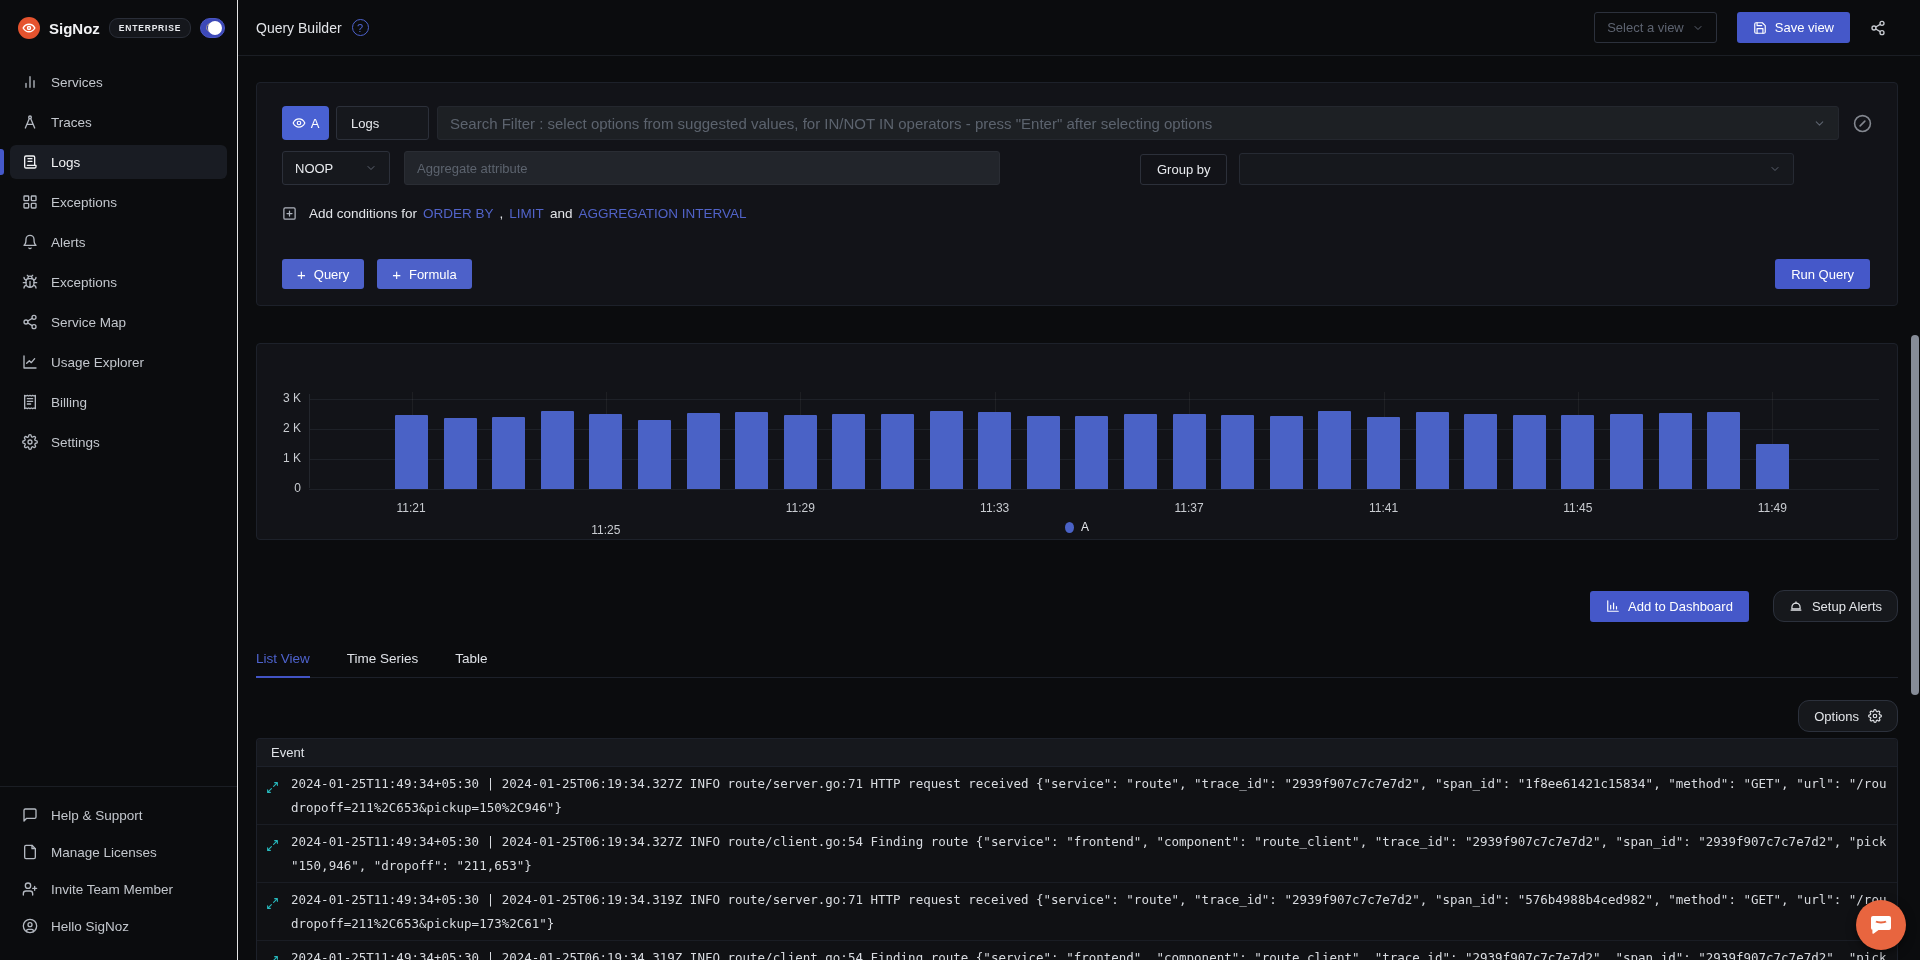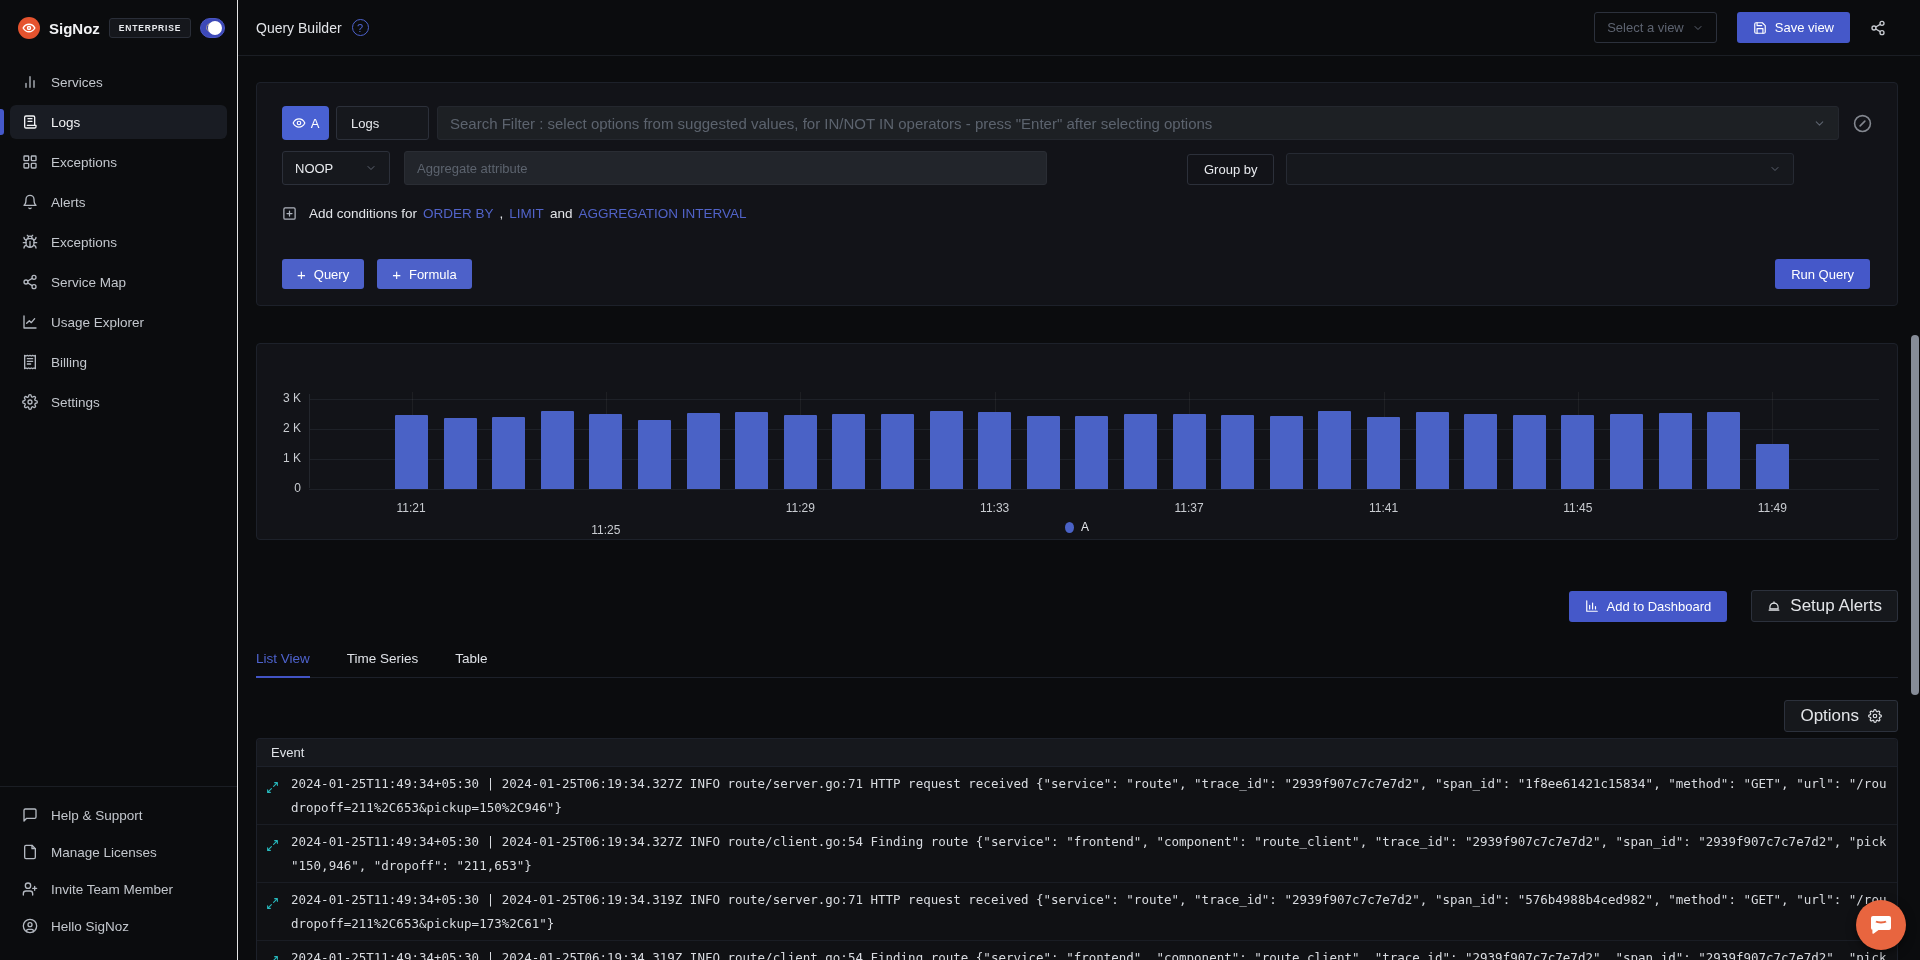--- a/index.html
+++ b/index.html
@@ -13,21 +13,21 @@
 
   
   .sidebar { position:absolute; left:0; top:0; bottom:0; width:238px;
     background:#0b0c0e; border-right:1px solid #e5e5e5; display:flex; flex-direction:column; }
   .brand { display:flex; align-items:center; height:56px; padding:0 12px 0 18px; gap:9px; }
   .logo { width:22px; height:22px; border-radius:50%; background:#e5532e; flex:0 0 auto;
     display:flex; align-items:center; justify-content:center; }
   .logo svg { width:14px; height:14px; stroke:#fff; fill:none; stroke-width:2.4; }
   .brand-name { font-size:15px; font-weight:bold; color:#f2f3f5; }
   .badge { font-size:8.5px; font-weight:bold; letter-spacing:0.8px; color:#e8eaee;
-    background:#15171c; border:1px solid #2a2e38; border-radius:3px; padding:4px 9px; }
+    background:#15171c; border:1px solid #2a2e38; border-radius:9px; padding:4px 9px; }
   .toggle { margin-left:auto; width:40px; height:20px; border-radius:10px; background:#3d49b8;
     position:relative; cursor:pointer; border:1px solid #4a56c4; }
   .toggle .moon { position:absolute; left:4px; top:1px; font-size:12px; color:#e7c86c; line-height:17px; }
   .toggle .knob { position:absolute; right:2px; top:2px; width:14px; height:14px;
     border-radius:50%; background:#fff; }
   nav.nav { display:flex; flex-direction:column; padding:6px 10px; }
   .nav-item { position:relative; display:flex; align-items:center; gap:13px; height:34px;
     margin:3px 0; padding:0 12px; border-radius:6px; color:#c3c7cd; font-size:13.5px; cursor:pointer; }
   .nav-item .nav-ico { width:16px; height:16px; color:#b4b9c1; flex:0 0 auto; }
   .nav-item.active { background:#191c23; color:#f2f3f5; }
@@ -70,21 +70,21 @@
   .search-box { flex:1; height:34px; margin-left:8px; background:#1d2024; border:1px solid #24272e;
     border-radius:3px; display:flex; align-items:center; padding:0 12px; cursor:text; }
   .search-box .ph { color:#5c636e; font-size:15px; white-space:nowrap; overflow:hidden; flex:1; }
   .search-box .ico { width:13px; height:13px; color:#5c636e; flex:0 0 auto; }
   .circle-x { width:19px; height:19px; margin-left:14px; color:#83878f; cursor:pointer; flex:0 0 auto; }
   .qb-row2 { display:flex; align-items:flex-end; height:34px; margin-top:11px; }
   .op-select { height:34px; width:108px; background:#16181d; border:1px solid #2c303a; border-radius:3px;
     color:#e8eaee; font-size:13px; display:flex; align-items:center; justify-content:space-between;
     padding:0 12px; cursor:pointer; }
   .op-select .ico { width:12px; height:12px; color:#5d6370; }
-  .agg-input { width:643px; height:34px; margin-left:14px; background:#22252b; border:1px solid #2a2d34;
+  .agg-input { width:596px; height:34px; margin-left:14px; background:#22252b; border:1px solid #2a2d34;
     border-radius:3px; display:flex; align-items:center; padding:0 12px; cursor:text; }
   .agg-input .ph { color:#5c636e; font-size:13px; }
   .groupby-label { margin-left:140px; height:31px; border:1px solid #2c303a; border-radius:3px;
     color:#e8eaee; font-size:13px; display:flex; align-items:center; padding:0 16px; }
   .groupby-select { flex:1; height:32px; margin-left:12px; margin-right:78px; background:#16181d;
     border:1px solid #262a33; border-radius:3px; display:flex; align-items:center;
     justify-content:flex-end; padding:0 12px; cursor:pointer; }
   .groupby-select .ico { width:12px; height:12px; color:#5d6370; }
   .conditions-row { display:flex; align-items:center; gap:6px; margin-top:21px; font-size:13.5px; }
   .conditions-row .ico { width:15px; height:15px; color:#aeb3bc; margin-right:6px; }
@@ -106,22 +106,22 @@
   .axisline { position:absolute; left:52px; top:50px; bottom:51px; width:1px; background:#23262d; }
   .bar { position:absolute; background:#4a62c6; border-radius:1px 1px 0 0; }
   .xtick { position:absolute; width:50px; text-align:center; font-size:12px; color:#c9ccd1; top:157px; }
   .legend { position:absolute; left:0; right:0; top:176px; display:flex; align-items:center;
     justify-content:center; gap:7px; font-size:12px; color:#e3e5e9; }
   .legend .dot { width:9px; height:11px; border-radius:50%; background:#4a62c6; }
 
   
   .actions-row { margin:50px 22px 0 18px; height:32px; display:flex; justify-content:flex-end;
     align-items:center; gap:24px; }
-  .btn-dark { height:32px; background:#16181c; border:1px solid #2c313c; border-radius:3px;
-    color:#e3e5e9; font-size:17px; display:flex; align-items:center; gap:9px; padding:0 15px;
+  .btn-dark { height:32px; background:#16181c; border:1px solid #2c313c; border-radius:11px;
+    color:#e3e5e9; font-size:13px; display:flex; align-items:center; gap:9px; padding:0 15px;
     cursor:pointer; font-family:"Liberation Sans",sans-serif; }
   .btn-dark .ico { width:14px; height:14px; color:#e3e5e9; }
   .tabs-row { margin:29px 22px 0 18px; height:27px; display:flex; gap:37px;
     border-bottom:1px solid #1d212a; }
   .tab { font-size:13.5px; color:#dfe2e7; cursor:pointer; padding-bottom:10px; position:relative; }
   .tab.active { color:#4e63ce; }
   .tab.active::after { content:""; position:absolute; left:0; right:0; bottom:-1px; height:2px;
     background:#4254c5; }
   .options-row { margin:22px 22px 0 18px; height:31px; display:flex; justify-content:flex-end; }
 
@@ -166,20 +166,29 @@
       </span>
     </div>
     <nav class="nav" id="sidebar-nav">
         <div class="nav-item">
           <span class="nav-ico ico">
             <svg viewBox="0 0 24 24">
               <path d="M18 20V10M12 20V4M6 20v-6"></path>
             </svg>
           </span>
           <span class="nav-label">Services</span>
+        </div>
+        <div class="nav-item">
+          <span class="nav-ico ico">
+            <svg viewBox="0 0 24 24">
+              <circle cx="12" cy="5" r="2"></circle>
+              <path d="M11 6.9 5 21M13 6.9 19 21M7.3 15.5h9.4"></path>
+            </svg>
+          </span>
+          <span class="nav-label">Traces</span>
         </div>
         <div class="nav-item active">
           <span class="nav-ico ico">
             <svg viewBox="0 0 24 24">
               <path d="M19 17V5a2 2 0 0 0-2-2H6a2 2 0 0 0-2 2v14a2 2 0 0 0 2 2h13a2 2 0 0 0 2-2v-2H8"></path>
               <path d="M9 7h6M9 11h6"></path>
             </svg>
           </span>
           <span class="nav-label">Logs</span>
         </div>

